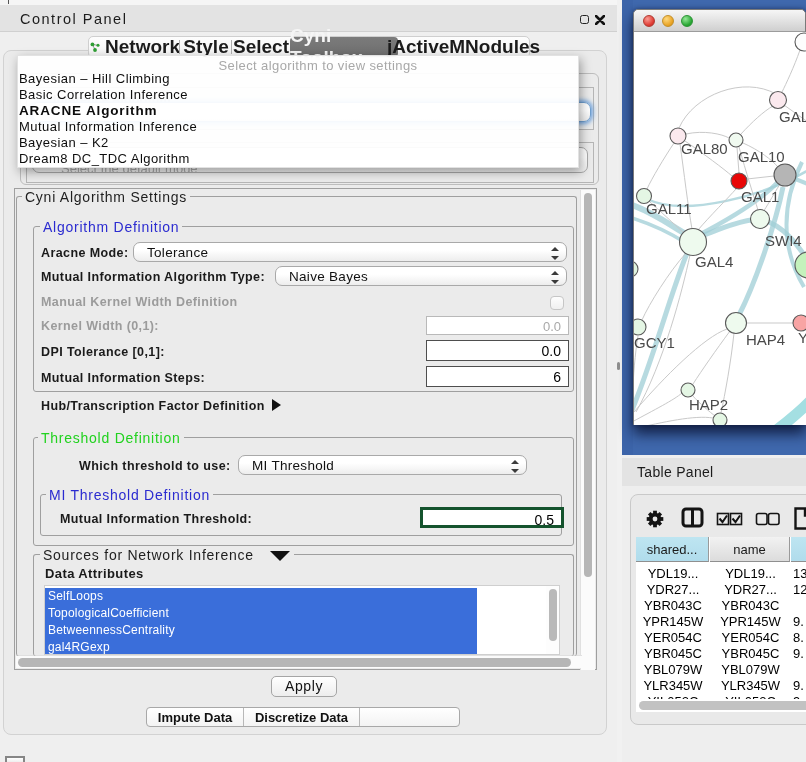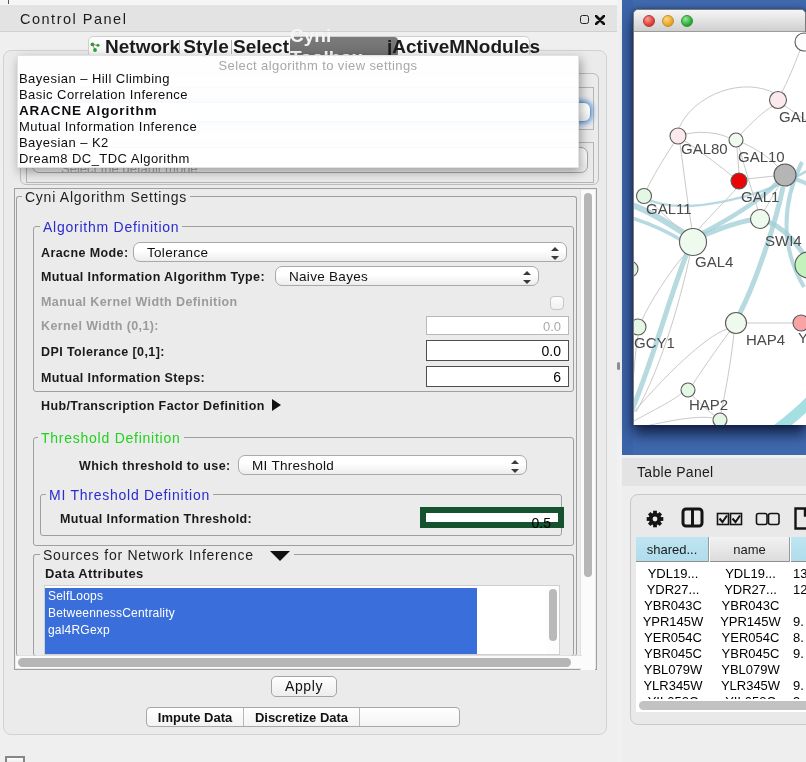--- a/index.html
+++ b/index.html
@@ -151,21 +151,21 @@
 
 <div class="abs group" style="left:33px; top:226px; width:541px; height:166px;"></div>
 <div class="abs glabel blue" style="left:40px; top:219px;">Algorithm Definition</div>
 
 <div class="abs lbl" style="left:41px; top:246px;">Aracne Mode:</div>
 <div class="abs combo" style="left:133px; top:242px; width:434px; height:20px;">
     <div class="ctext">Tolerance</div>
     <div class="stepper"></div>
   </div>
 <div class="abs lbl" style="left:41px; top:270px;">Mutual Information Algorithm Type:</div>
-<div class="abs combo" style="left:275px; top:266px; width:264px; height:20px;">
+<div class="abs combo" style="left:275px; top:266px; width:292px; height:20px;">
     <div class="ctext">Naive Bayes</div>
     <div class="stepper"></div>
   </div>
 <div class="abs lbl dis" style="left:41px; top:295px;">Manual Kernel Width Definition</div>
 <div class="abs" style="left:550px; top:296px; width:14px; height:14px; background:linear-gradient(#fdfdfd,#f0f0f0); border:1px solid #c6c6c6; border-radius:4px;"></div>
 <div class="abs lbl dis" style="left:41px; top:319px;">Kernel Width (0,1):</div>
 <div class="abs fld" style="left:426px; top:316px; width:143px; height:19px; border:1px solid #b9b9b9; color:#a9a9a9;">0.0</div>
 <div class="abs lbl" style="left:41px; top:345px;">DPI Tolerance [0,1]:</div>
 <div class="abs fld" style="left:426px; top:340px; width:143px; height:21px; border:1px solid #4e4e4e; color:#000; font-size:14px;">0.0</div>
 <div class="abs lbl" style="left:41px; top:371px;">Mutual Information Steps:</div>
@@ -178,30 +178,31 @@
 <div class="abs glabel green" style="left:38px; top:430px;">Threshold Definition</div>
 <div class="abs lbl" style="left:79px; top:459px;">Which threshold to use:</div>
 <div class="abs combo" style="left:238px; top:455px; width:289px; height:20px;">
     <div class="ctext">MI Threshold</div>
     <div class="stepper"></div>
   </div>
 
 <div class="abs group" style="left:40px; top:494px; width:522px; height:42px;"></div>
 <div class="abs glabel blue" style="left:46px; top:487px;">MI Threshold Definition</div>
 <div class="abs lbl" style="left:60px; top:512px;">Mutual Information Threshold:</div>
-<div class="abs fld" style="left:420px; top:507px; width:144px; height:21px; border:6px solid #14532d; color:#000; font-size:14px;">0.5</div>
+<div class="abs fld" style="left:420px; top:507px; width:144px; height:21px; border:3px solid #14532d; color:#000; font-size:14px;">0.5</div>
 
 <div class="abs group" style="left:33px; top:554px; width:541px; height:102px; border-bottom:none;"></div>
 <div class="abs glabel" style="left:40px; top:547px; padding-right:40px;">Sources for Network Inference</div>
 <div class="abs" style="left:270px; top:551px; width:0; height:0; border-left:10px solid transparent; border-right:10px solid transparent; border-top:10px solid #111;"></div>
 <div class="abs lbl" style="left:45px; top:566px; font-size:13px;">Data Attributes</div>
 
 <div class="abs" id="listbox">
   <div id="listsel">
     <div>SelfLoops</div>
+    <div>TopologicalCoefficient</div>
     <div>BetweennessCentrality</div>
     <div>gal4RGexp</div>
   </div>
   <div id="listvsb">
       <div class="thumb"></div>
     </div>
 </div>
 
 <div class="abs" id="applybtn">Apply</div>
 

